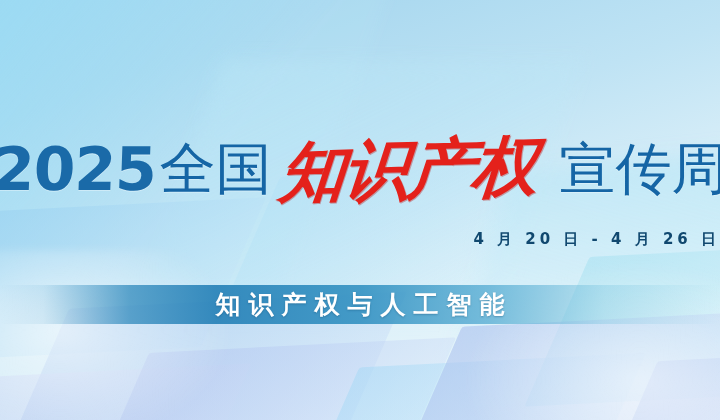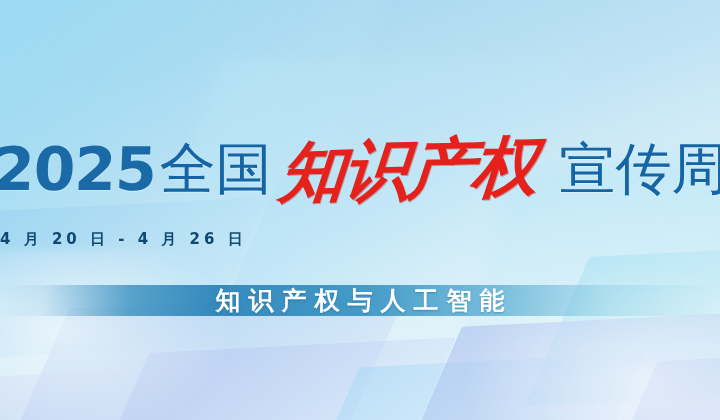--- a/index.html
+++ b/index.html
@@ -183,37 +183,37 @@
     line-height: 1;
     margin-left: 18px;
     text-shadow: 0 1px 0 rgba(255,255,255,0.3);
     text-align: right;
   }
 
   .date-row {
     position: absolute;
     left: 0; right: 0;
     top: 230px;
-    text-align: left;
+    text-align: right;
   }
   .date-text {
     display: inline-block;
     font-family: "DejaVu Sans", sans-serif;
     font-size: 15px;
     font-weight: bold;
     color: #10486f;
     letter-spacing: 4px;
   }
 
   .subtitle-band {
     position: absolute;
     left: 0;
     right: 0;
     top: 285px;
-    height: 31px;
+    height: 39px;
     background: linear-gradient(90deg,
         rgba(46,140,191,0) 0%,
         rgba(46,140,191,0.10) 6%,
         rgba(42,134,186,0.72) 18%,
         rgba(40,130,184,0.92) 30%,
         rgba(52,146,194,0.90) 50%,
         rgba(78,168,208,0.72) 68%,
         rgba(120,196,222,0.35) 84%,
         rgba(160,215,232,0) 100%);
     display: flex;

